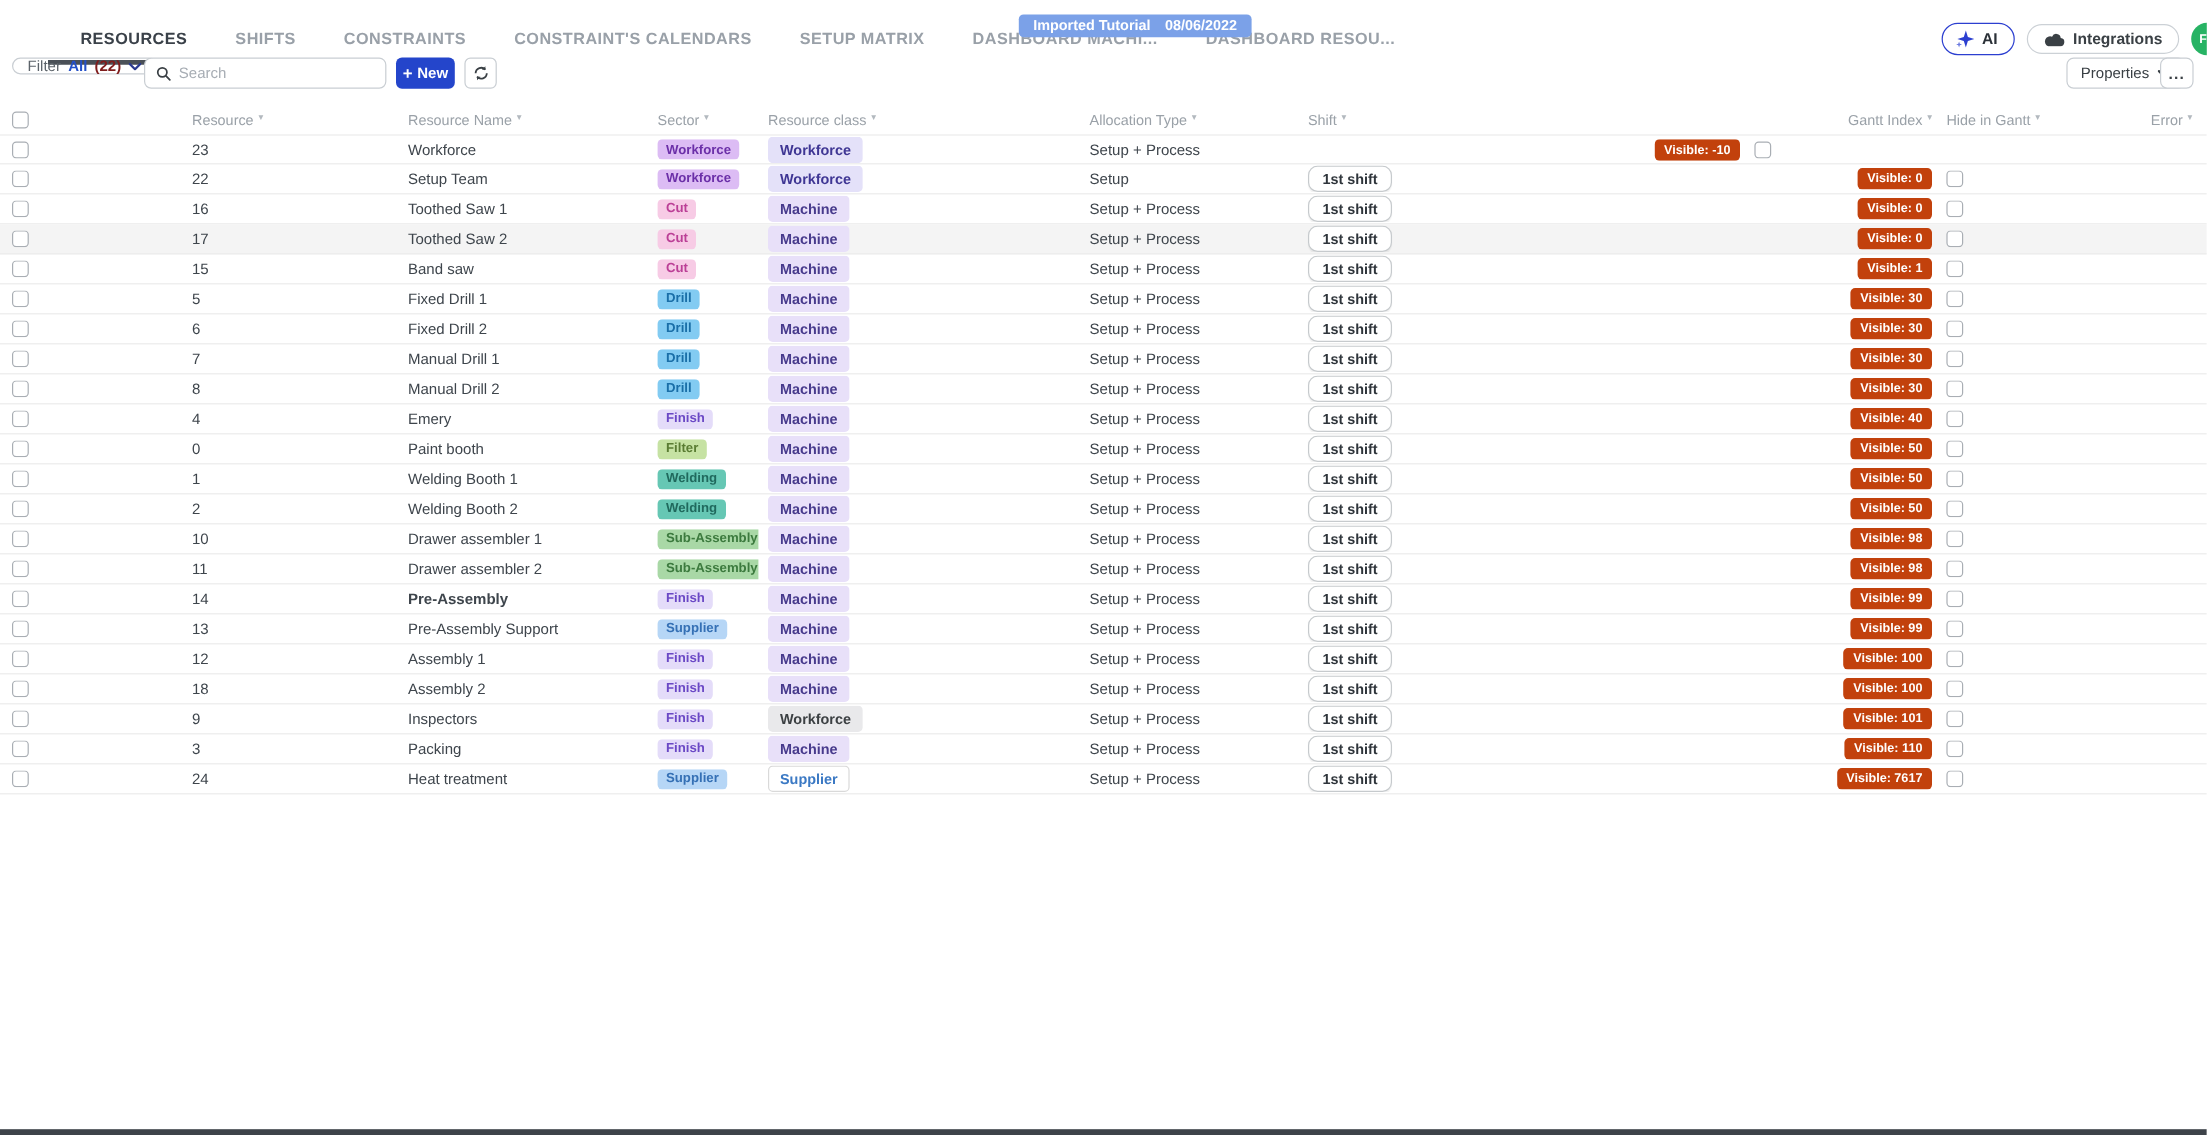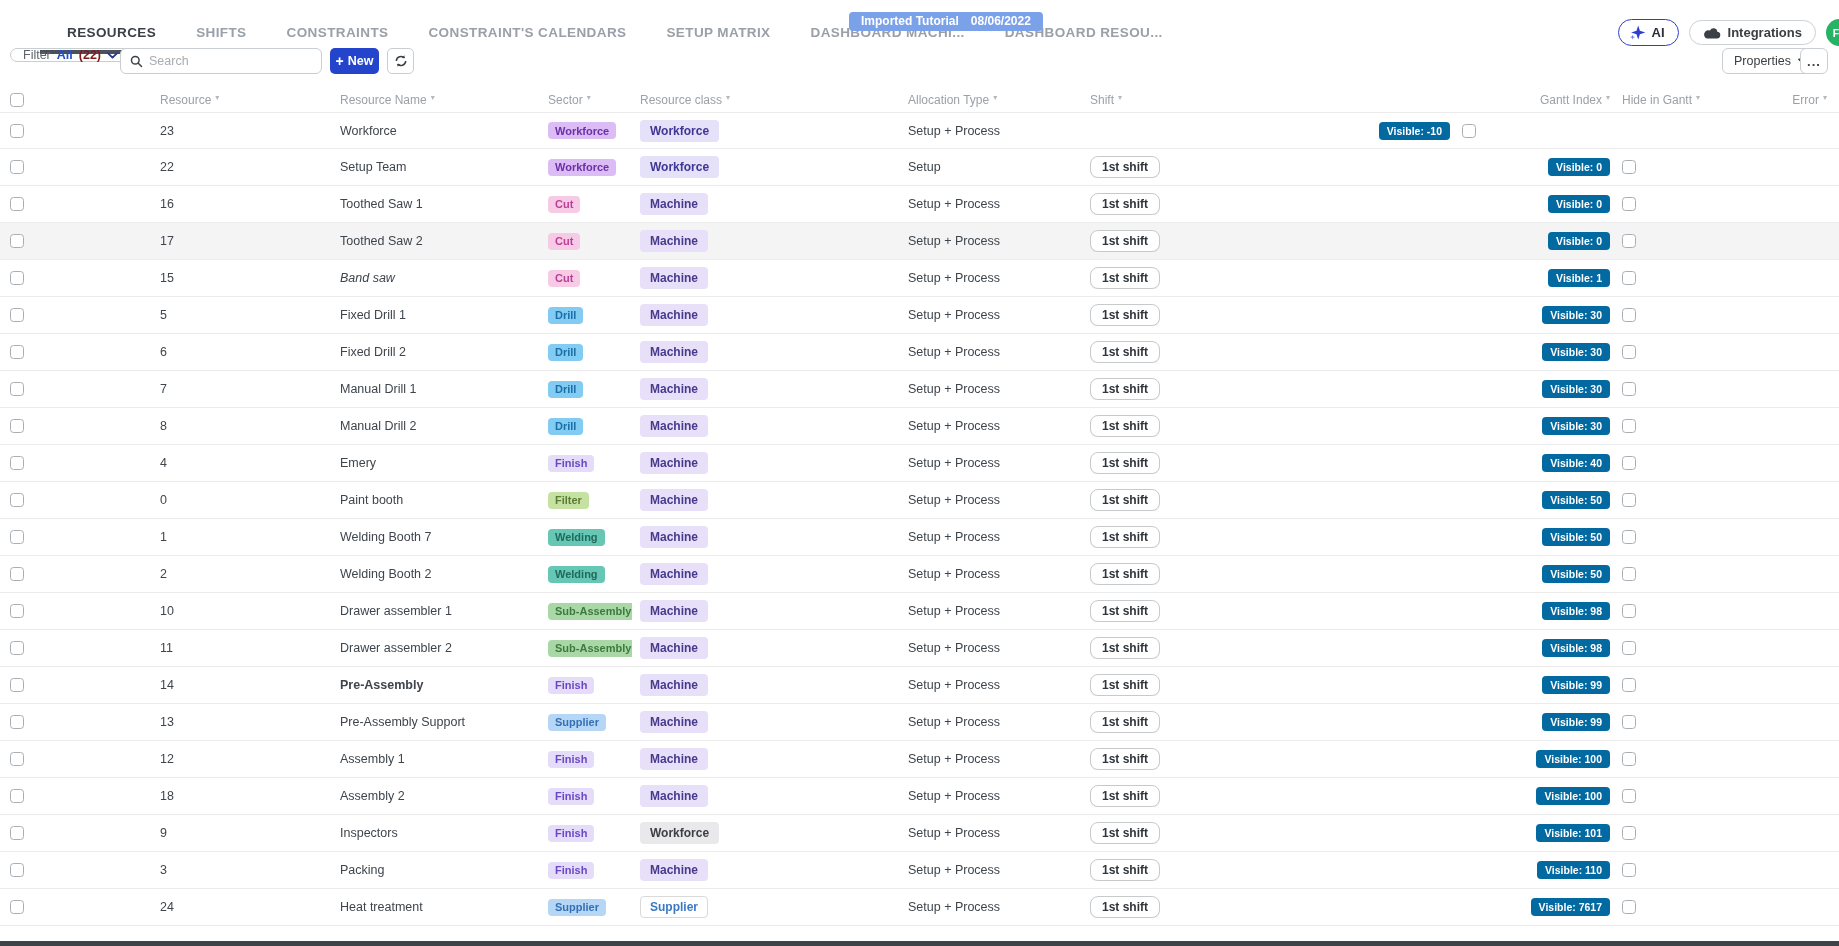--- a/index.html
+++ b/index.html
@@ -51,34 +51,34 @@
              cursor:pointer; background:#fff; font-weight:700; }
 
   
   .grid-row { display:grid; grid-template-columns:92px 180px 268px 92px 268px 182px 372px 160px 100px 125px; align-items:center; }
   .thead { position:absolute; top:88px; left:0; width:1839px; height:24px; }
   .th { font-size:12px; color:#9aa1a8; display:flex; gap:4px; padding-left:8px; cursor:pointer; }
   .th .caret { font-size:8px; color:#b3b9bf; }
   .th.right { justify-content:flex-end; padding-right:4px; }
   .th.error-h { justify-content:flex-end; padding-right:12px; }
   .tbody { position:absolute; top:112px; left:0; width:1839px; }
-  .tr { height:37px; border-bottom:1px solid #ececec; cursor:pointer; }
+  .tr { height:25px; border-bottom:1px solid #ececec; cursor:pointer; }
   .tr:first-child { border-top:1px solid #ececec; }
   .tr.hovered { background:#f4f4f4; }
   .td { font-size:12.5px; color:#3e454c; padding-left:8px; overflow:hidden; white-space:nowrap; }
   .td.chk { padding-left:10px; }
   .td.right { text-align:right; padding-right:4px; }
 
   .cb { display:inline-block; width:14px; height:14px; border:1.5px solid #a9aeb4; border-radius:3.5px; background:#fff; vertical-align:middle; cursor:pointer; }
 
   .badge { display:inline-block; font-size:11px; font-weight:600; padding:2.5px 7px; border-radius:4px; }
   .cbadge { display:inline-block; font-size:12px; font-weight:600; padding:3px 9px; border-radius:4px; border:1px solid transparent; }
   .pill { display:inline-block; font-size:12px; font-weight:700; color:#2f353b; background:#fff;
           border:1.5px solid #c6cacd; border-radius:8px; padding:3px 11px; box-shadow:0 1px 1px rgba(0,0,0,.06); cursor:pointer; }
-  .gpill { display:inline-block; font-size:10.5px; font-weight:700; color:#fff; background:#0369a1;
+  .gpill { display:inline-block; font-size:10.5px; font-weight:700; color:#fff; background:#c2410c;
            border-radius:4px; padding:3px 8px; }
 
   .bottombar { position:absolute; left:0; bottom:0; width:100%; height:5px; background:#3d4349; }
   .icon-svg { display:block; }
 </style>
 </head>
 <body>
 
 <div class="app">
 
@@ -257,21 +257,21 @@
         <div class="td "><span class="cbadge" style="background: rgb(232, 224, 249); color: rgb(71, 58, 140); border-color: transparent;">Machine</span></div>
         <div class="td ">Setup + Process</div>
         <div class="td "><span class="pill">1st shift</span></div>
         <div class="td right"><span class="gpill">Visible: 0</span></div>
         <div class="td "><span class="cb"></span></div>
         <div class="td "></div>
       </div>
       <div class="tr grid-row">
         <div class="td chk"><span class="cb"></span></div>
         <div class="td " style="padding-left: 68px;">15</div>
-        <div class="td " style="padding-left: 68px; font-style: italic;">Band saw</div>
+        <div class="td " style="padding-left: 68px;">Band saw</div>
         <div class="td "><span class="badge" style="background: rgb(247, 203, 229); color: rgb(187, 63, 150);">Cut</span></div>
         <div class="td "><span class="cbadge" style="background: rgb(232, 224, 249); color: rgb(71, 58, 140); border-color: transparent;">Machine</span></div>
         <div class="td ">Setup + Process</div>
         <div class="td "><span class="pill">1st shift</span></div>
         <div class="td right"><span class="gpill">Visible: 1</span></div>
         <div class="td "><span class="cb"></span></div>
         <div class="td "></div>
       </div>
       <div class="tr grid-row">
         <div class="td chk"><span class="cb"></span></div>
@@ -341,21 +341,21 @@
         <div class="td "><span class="cbadge" style="background: rgb(232, 224, 249); color: rgb(71, 58, 140); border-color: transparent;">Machine</span></div>
         <div class="td ">Setup + Process</div>
         <div class="td "><span class="pill">1st shift</span></div>
         <div class="td right"><span class="gpill">Visible: 50</span></div>
         <div class="td "><span class="cb"></span></div>
         <div class="td "></div>
       </div>
       <div class="tr grid-row">
         <div class="td chk"><span class="cb"></span></div>
         <div class="td " style="padding-left: 68px;">1</div>
-        <div class="td " style="padding-left: 68px;">Welding Booth 7</div>
+        <div class="td " style="padding-left: 68px;">Welding Booth 1</div>
         <div class="td "><span class="badge" style="background: rgb(102, 199, 180); color: rgb(32, 105, 93);">Welding</span></div>
         <div class="td "><span class="cbadge" style="background: rgb(232, 224, 249); color: rgb(71, 58, 140); border-color: transparent;">Machine</span></div>
         <div class="td ">Setup + Process</div>
         <div class="td "><span class="pill">1st shift</span></div>
         <div class="td right"><span class="gpill">Visible: 50</span></div>
         <div class="td "><span class="cb"></span></div>
         <div class="td "></div>
       </div>
       <div class="tr grid-row">
         <div class="td chk"><span class="cb"></span></div>

